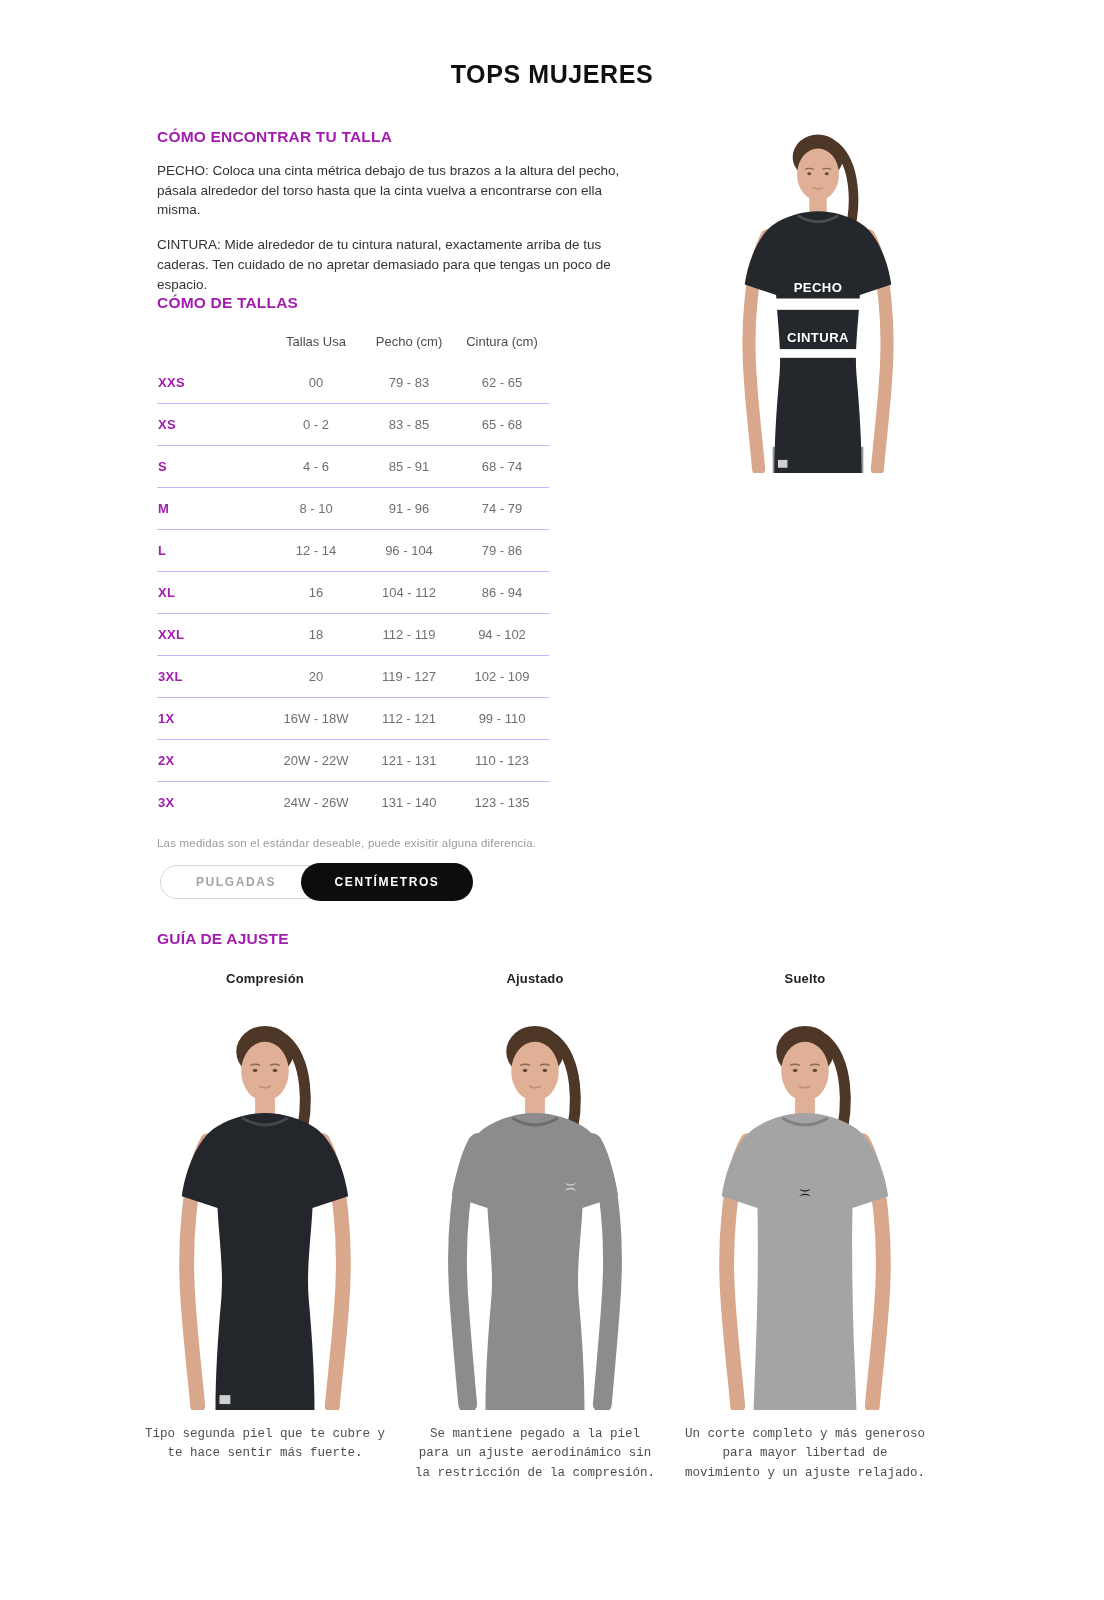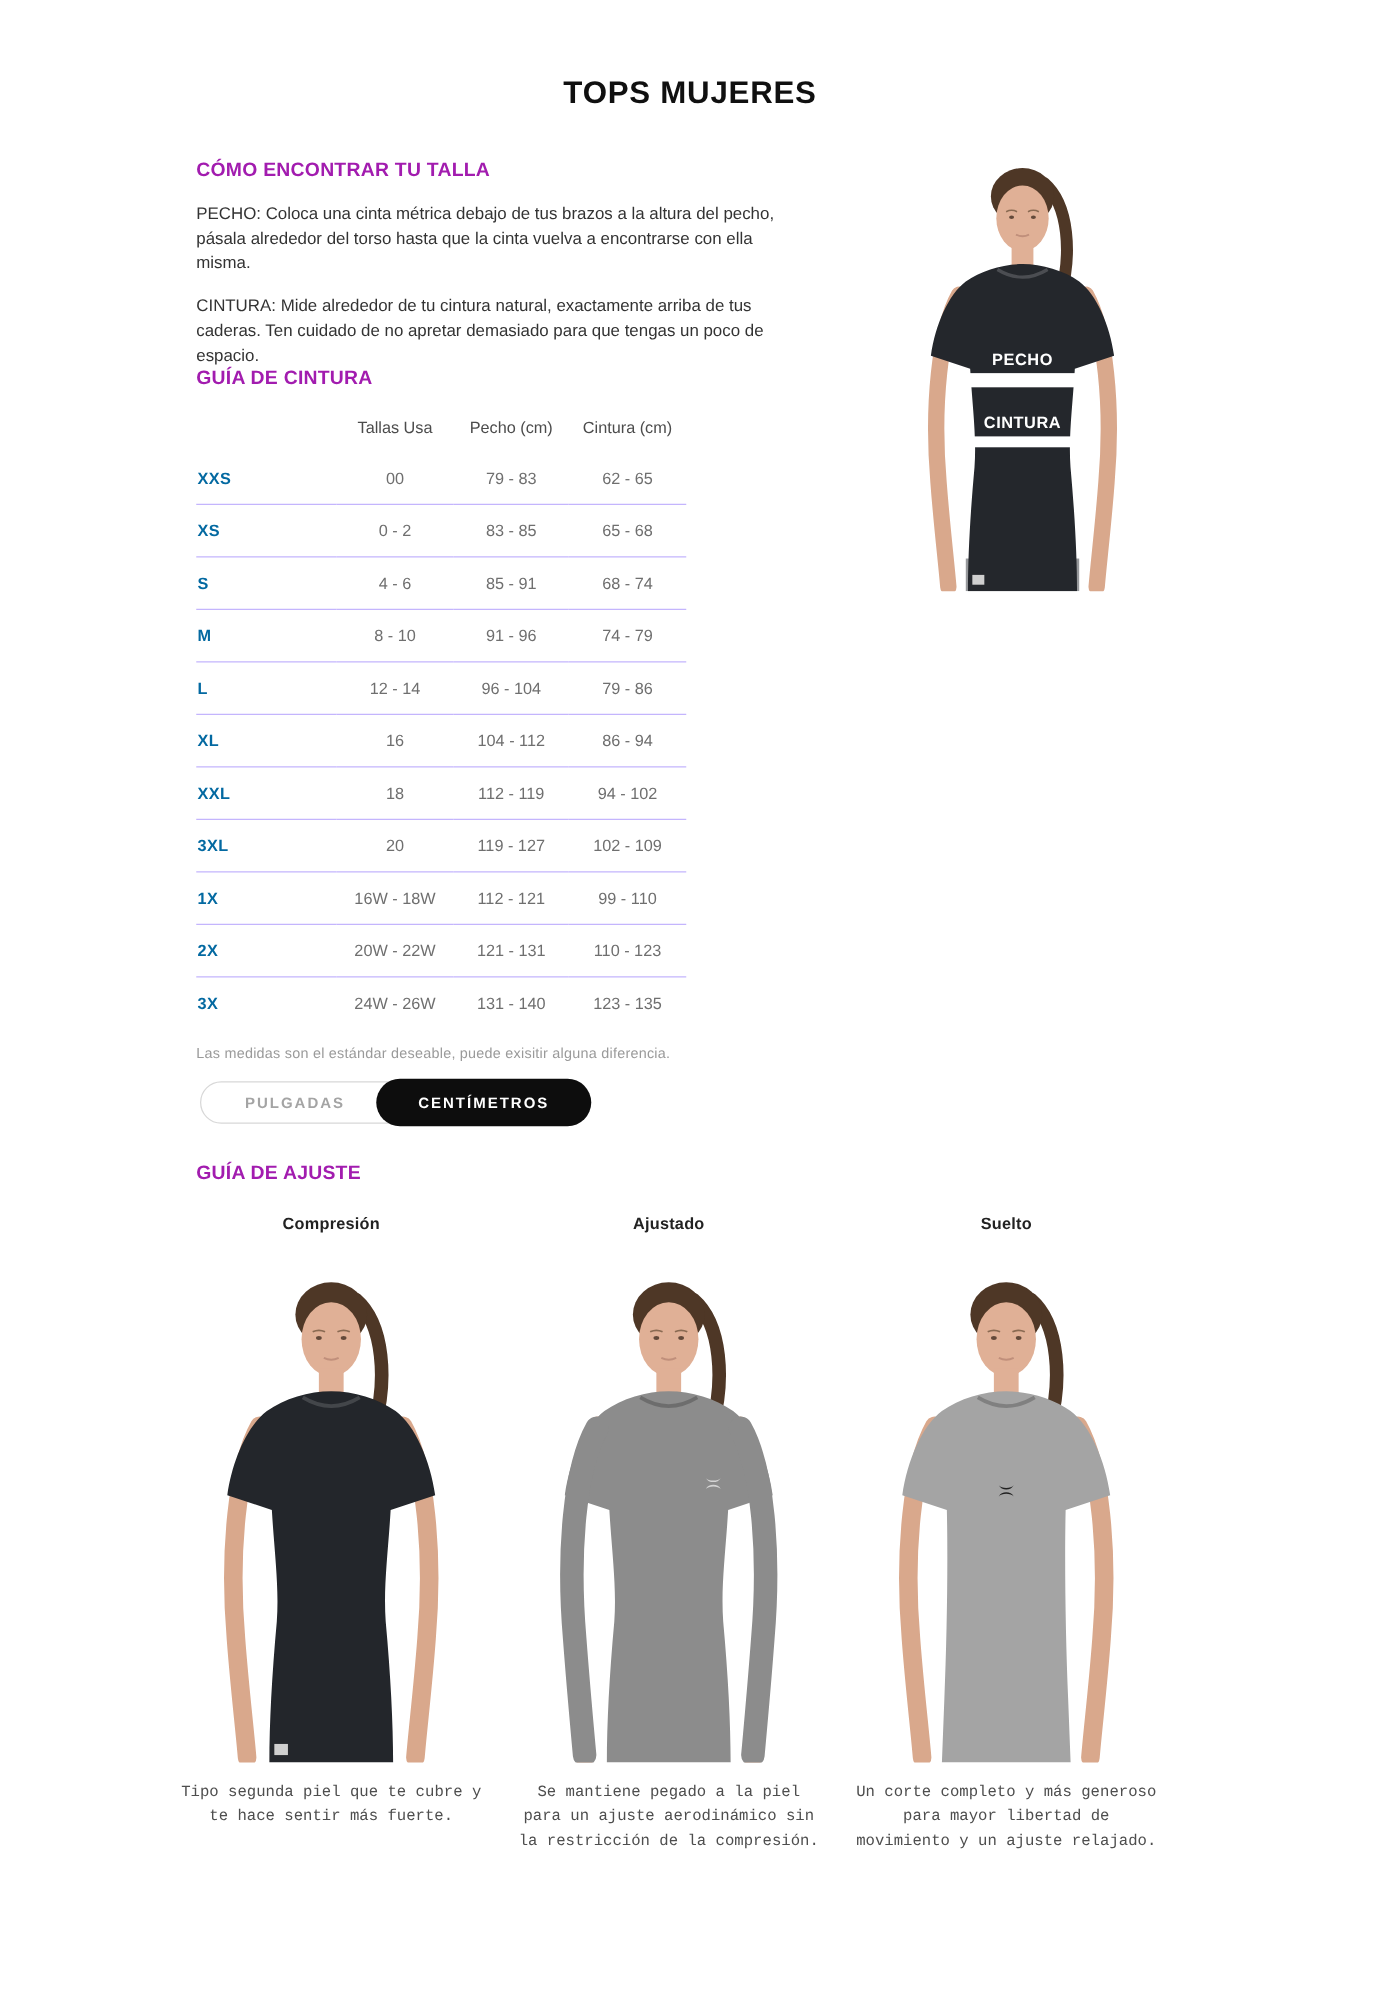--- a/index.html
+++ b/index.html
@@ -19,21 +19,21 @@
     margin:0; letter-spacing:0.2px;
   }
   .para { font-size:13.5px; line-height:1.46; color:#333333; margin:15px 0 0; }
   .guia-tallas-heading { margin-top:26px; }
   table.size-table { margin-top:22px; width:392px; border-collapse:collapse; }
   table.size-table th {
     font-size:13px; font-weight:400; color:#4c4c4c;
     padding:0 0 13px; text-align:center;
   }
   table.size-table td { font-size:13px; color:#6f6f6f; height:39px; text-align:center; }
-  table.size-table td.size { text-align:left; font-weight:700; color:#0369a1; letter-spacing:0.3px; }
+  table.size-table td.size { text-align:left; font-weight:700; color:#a21caf; letter-spacing:0.3px; }
   table.size-table tbody tr + tr { border-top:1px solid #c4b5fd; }
   .note { margin-top:14px; font-size:11.5px; color:#9a9a9a; letter-spacing:0.2px; }
   .unit-toggle {
     position:relative; margin-top:16px; margin-left:3px;
     width:312px; height:34px; background:#ffffff;
     border:1px solid #d8d8d8; border-radius:18px; box-sizing:border-box;
   }
   .unit-option {
     position:absolute; border:none; background:transparent;
     font-family:inherit; font-size:12px; font-weight:700;
@@ -63,21 +63,21 @@
 
 <div class="page">
 
   <div class="title">TOPS MUJERES</div>
 
   <div class="left-col">
     <h2 class="section">CÓMO ENCONTRAR TU TALLA</h2>
     <p class="para">PECHO: Coloca una cinta métrica debajo de tus brazos a la altura del pecho, pásala alrededor del torso hasta que la cinta vuelva a encontrarse con ella misma.</p>
     <p class="para">CINTURA: Mide alrededor de tu cintura natural, exactamente arriba de tus caderas. Ten cuidado de no apretar demasiado para que tengas un poco de espacio.</p>
 
-    <h2 class="section guia-tallas-heading">GUÍA DE CINTURA</h2>
+    <h2 class="section guia-tallas-heading">CÓMO DE TALLAS</h2>
 
     <table class="size-table">
       <colgroup>
         <col style="width:112px">
           <col style="width:94px">
           <col style="width:92px">
           <col style="width:94px">
       </colgroup>
       <thead>
         <tr>

